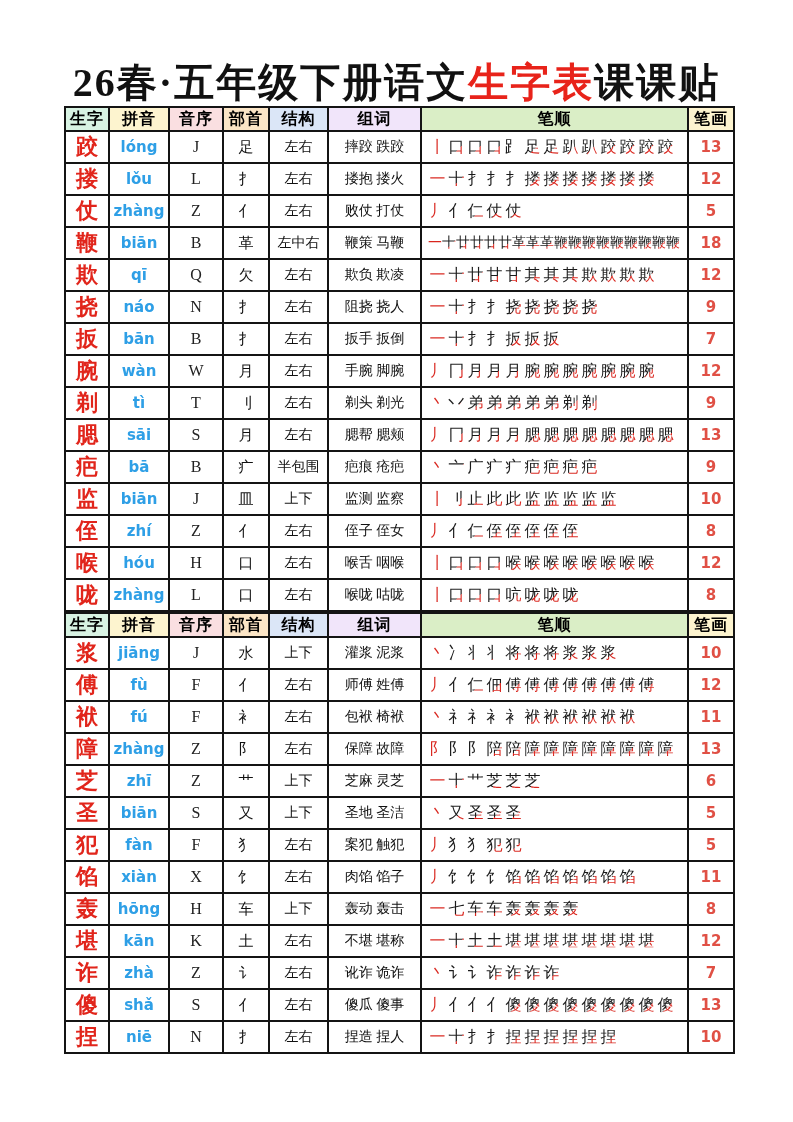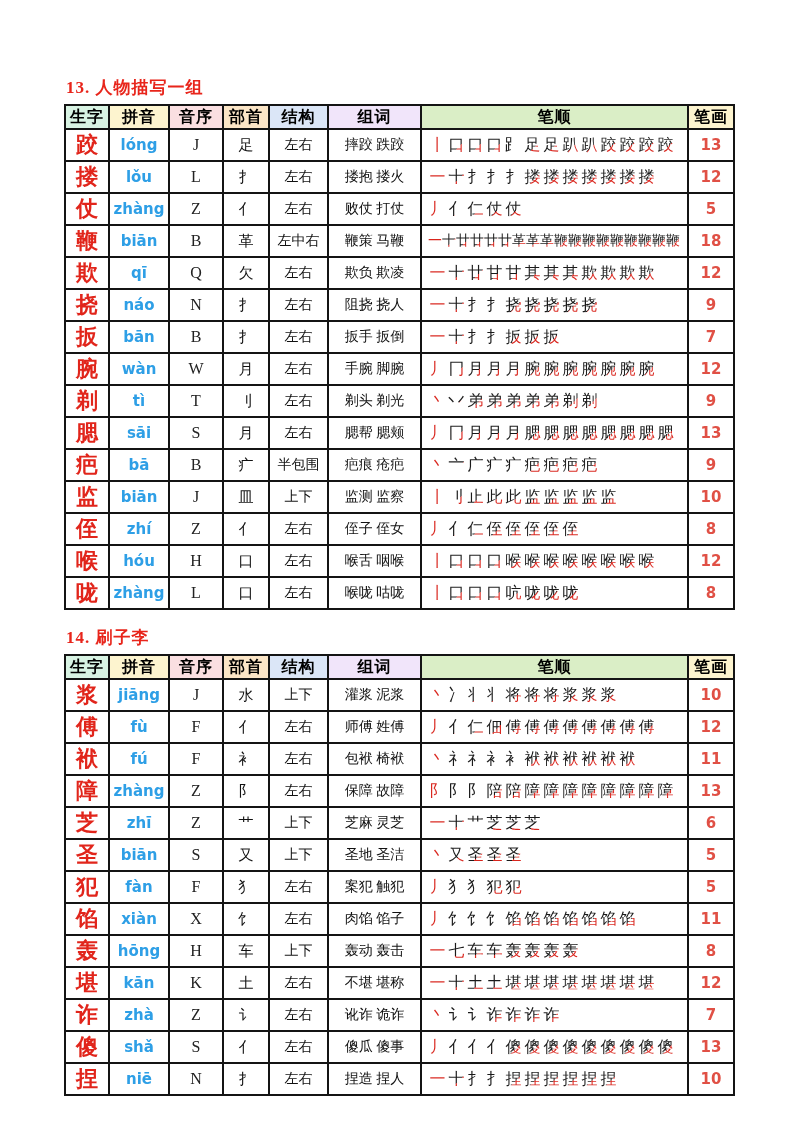--- a/index.html
+++ b/index.html
@@ -81,25 +81,25 @@
       -webkit-background-clip:text; background-clip:text;
       color:transparent;
     }
   }
 </style>
 </head>
 <body>
 
 <div class="page">
 
+  <h1 class="doc-title"><span>26春·五年级下册语文</span><span class="hl">生字表</span><span>课课贴</span></h1>
 
   <div class="content">
 
     <div class="section">
-      <div class="section-heading">13. 人物描写一组</div>
       <div class="table-slot">
           <table class="vocab">
             <colgroup>
               <col style="width: 44px;">
               <col style="width: 60px;">
               <col style="width: 54px;">
               <col style="width: 46px;">
               <col style="width: 59px;">
               <col style="width: 93px;">
               <col style="width: 267px;">
@@ -469,21 +469,20 @@
                   </span>
                 </td>
                 <td class="c-count">8</td>
               </tr>
             </tbody>
           </table>
         </div>
     </div>
 
     <div class="section">
-      <div class="section-heading">14. 刷子李</div>
       <div class="table-slot">
           <table class="vocab">
             <colgroup>
               <col style="width: 44px;">
               <col style="width: 60px;">
               <col style="width: 54px;">
               <col style="width: 46px;">
               <col style="width: 59px;">
               <col style="width: 93px;">
               <col style="width: 267px;">

